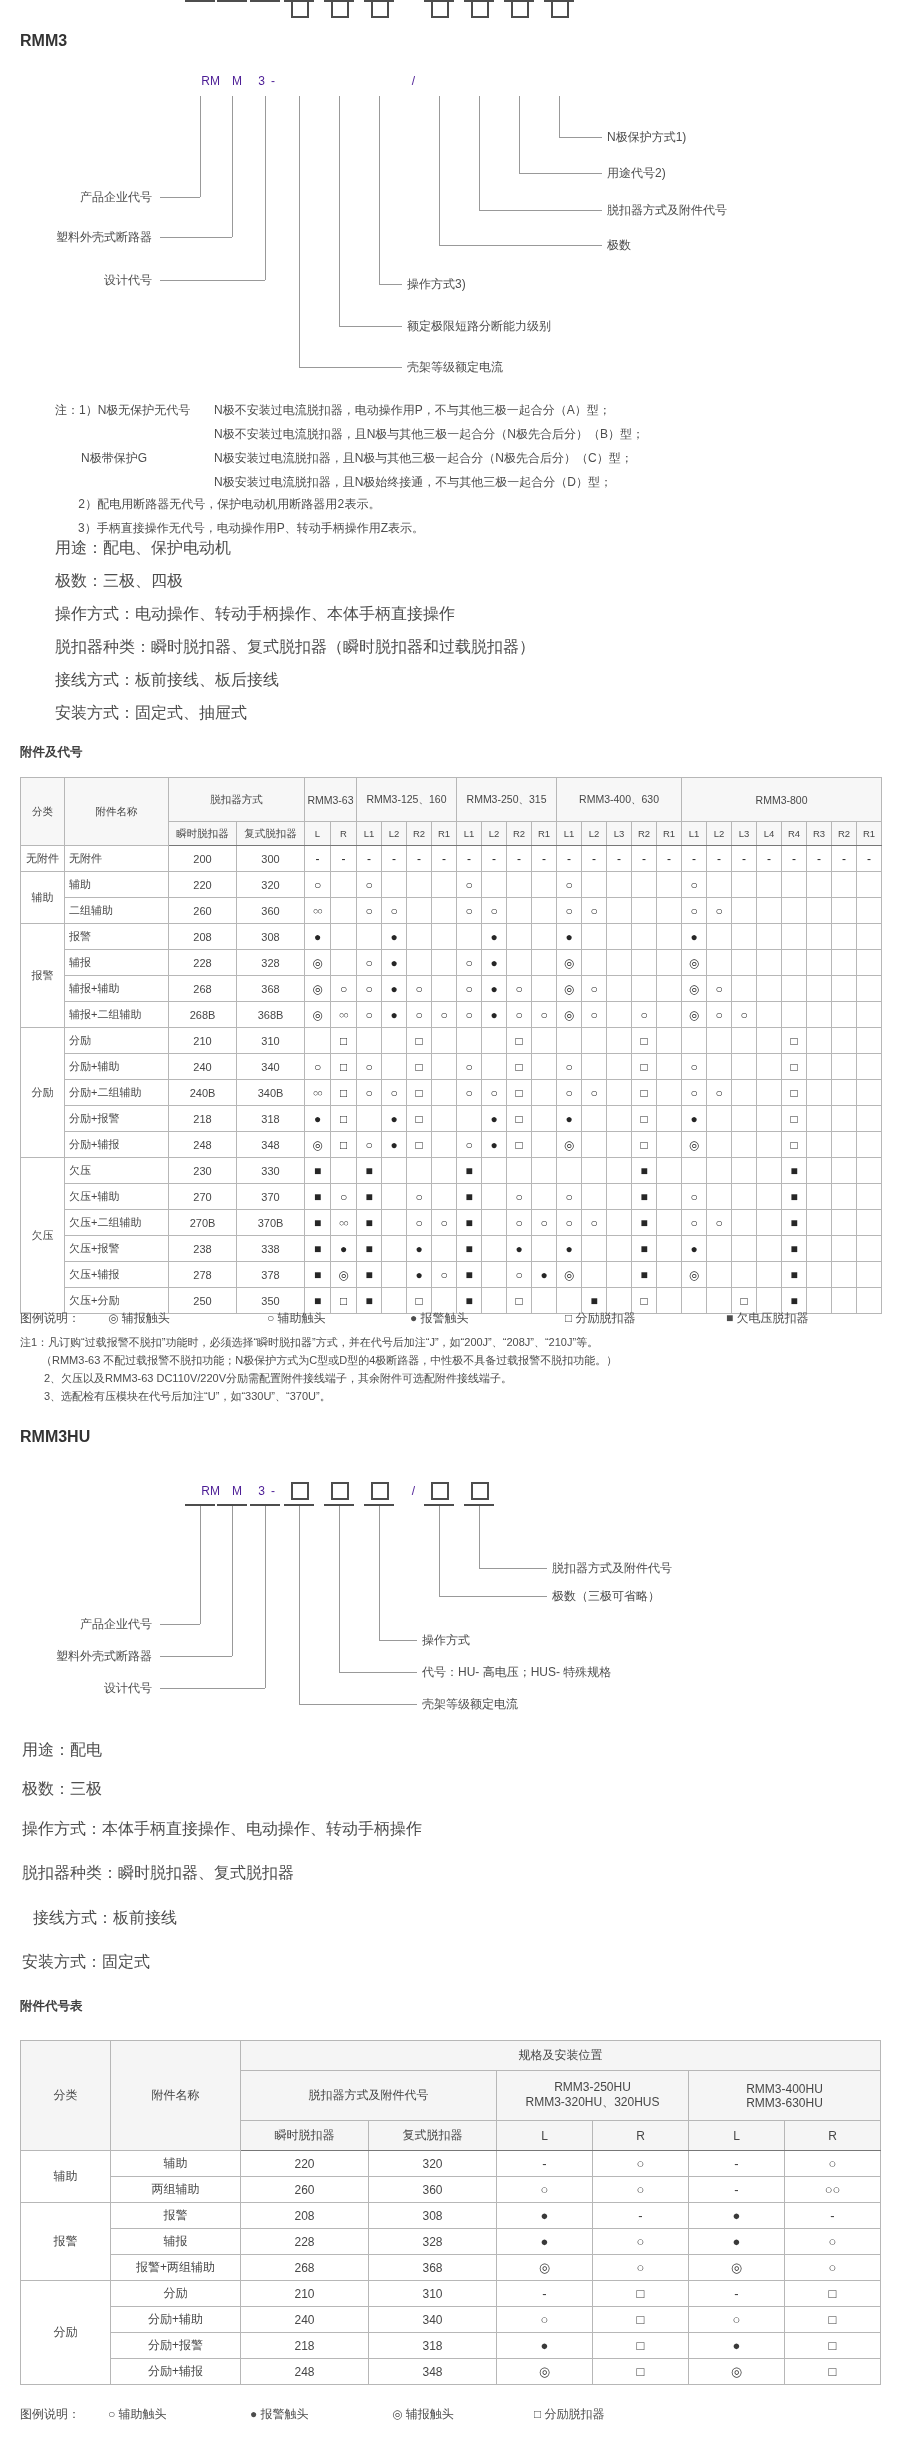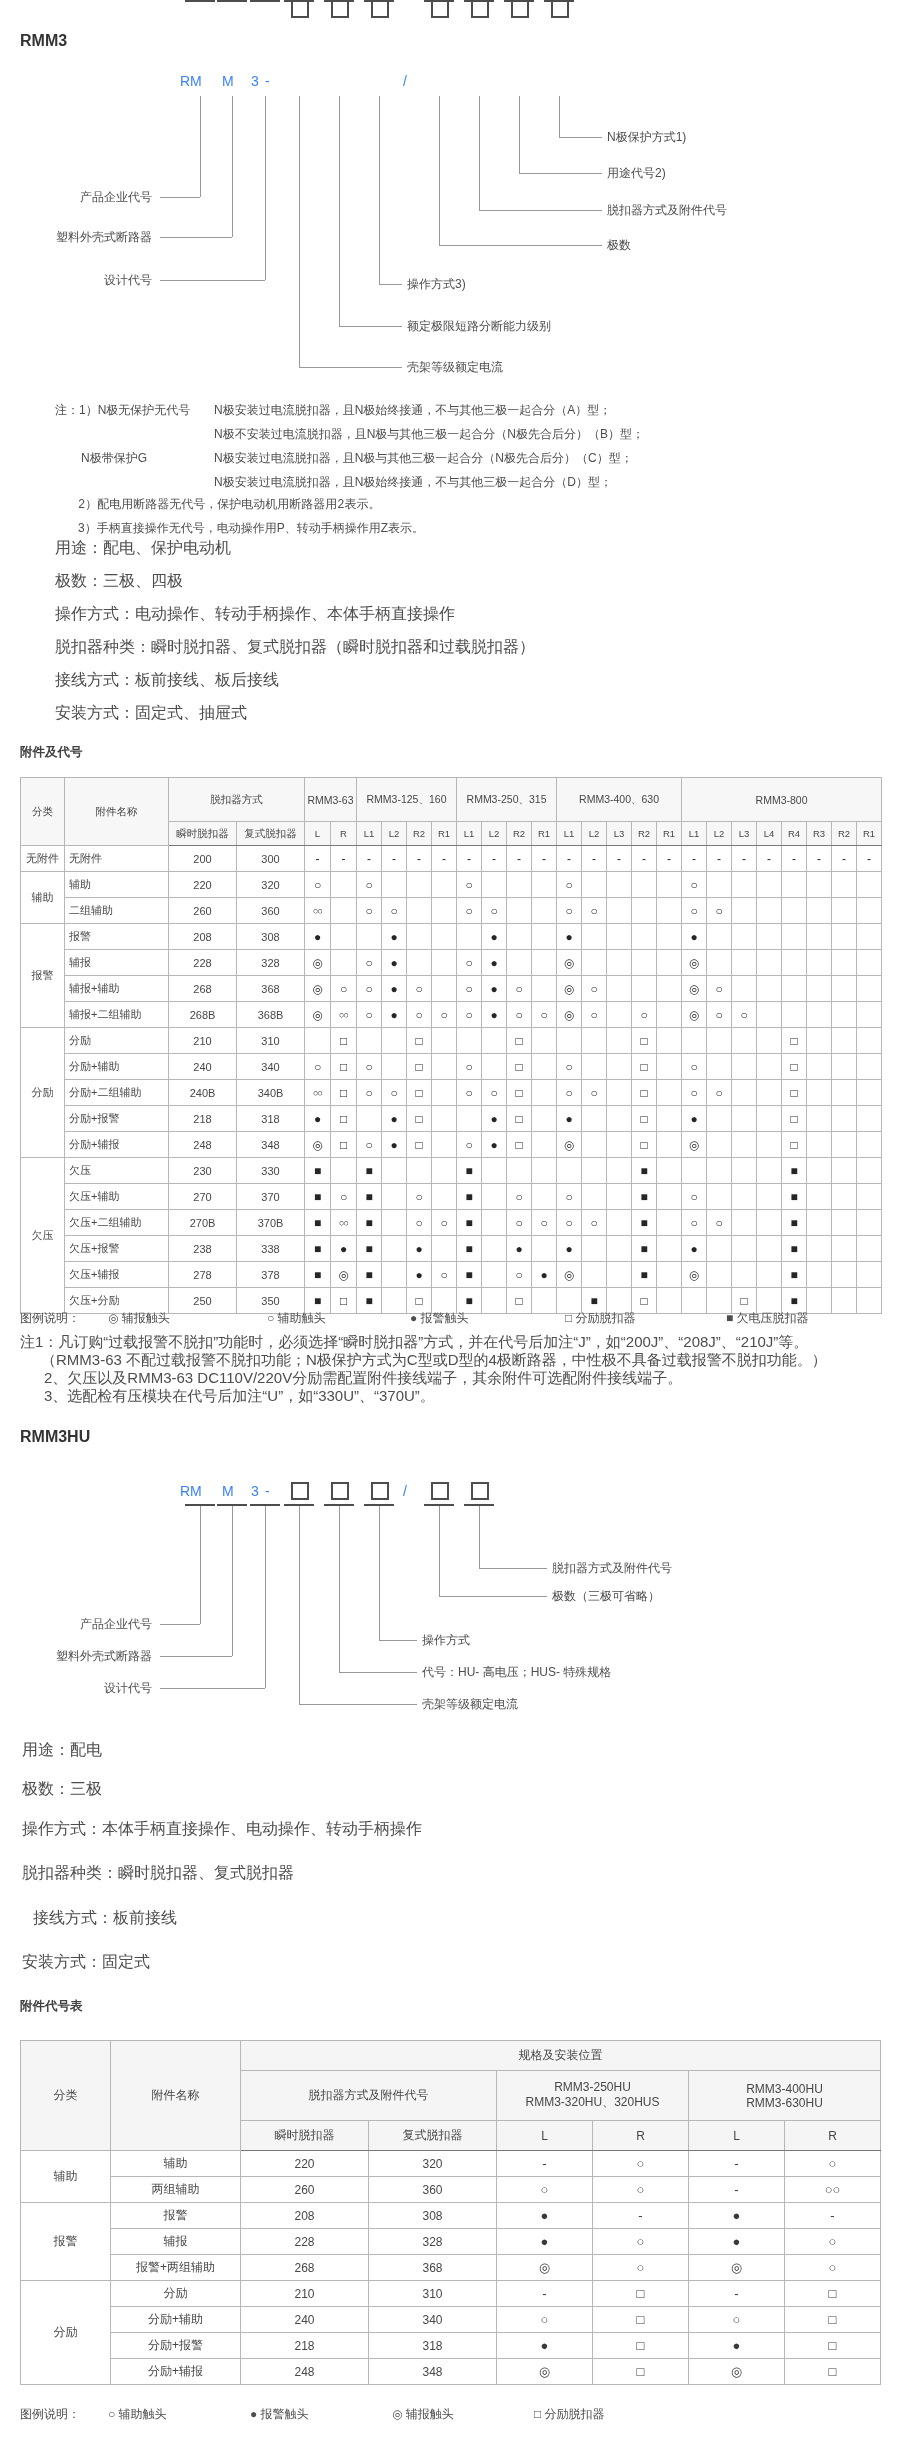--- a/index.html
+++ b/index.html
@@ -1,21 +1,21 @@
 <!DOCTYPE html>
 <html><head>
 <meta charset="utf-8">
 <style>
   html,body{margin:0;padding:0;background:#ffffff;}
   body{font-family:"Liberation Sans","DejaVu Sans",sans-serif;color:#4a4a4a;}
   .page{position:relative;width:900px;height:2443px;background:#fff;overflow:hidden;}
   .sec-title{position:absolute;font-weight:bold;font-size:16px;color:#333;white-space:nowrap;}
   .sub-title{position:absolute;font-size:12.5px;color:#404040;white-space:nowrap;font-weight:bold;}
   
-  .tok{position:absolute;height:18px;line-height:18px;font-size:14px;color:#3b82f6;text-align:left;white-space:nowrap;}
+  .tok{position:absolute;height:18px;line-height:18px;font-size:12px;color:#4c1d95;text-align:right;white-space:nowrap;}
   .box{position:absolute;width:14px;height:14px;border:2px solid #4d4d4d;background:#fff;}
   .ul{position:absolute;height:2px;background:#4d4d4d;width:30px;}
   .vl{position:absolute;width:1px;background:#999;}
   .hl{position:absolute;height:1px;background:#999;}
   .dlabel{position:absolute;font-size:12px;color:#4d4d4d;white-space:nowrap;height:16px;line-height:16px;}
   .dlabel.l{width:130px;left:22px;text-align:right;}
   
   .nline{position:absolute;height:16px;line-height:16px;font-size:12px;white-space:nowrap;color:#4d4d4d;}
   .nline .term{position:absolute;white-space:nowrap;}
   .nline .desc{position:absolute;left:214px;white-space:nowrap;}
@@ -37,21 +37,21 @@
   #table2 th,#table2 td{border:1px solid #b7b7b7;text-align:center;vertical-align:middle;padding:0;}
   #table2 th{font-weight:normal;font-size:12px;background:#f5f5f5;color:#474747;}
   #table2 td{font-size:12px;color:#474747;height:25px;}
   #table2 td.sy{font-size:13px;color:#3a3a3a;}
   #table2 tr.gfirst td{border-top:1.5px solid #777;}
   #table2 .bl{border-left:1.4px solid #8a8a8a;}
   #table2 thead tr:last-child th{border-bottom:1.4px solid #777;}
   
   .legend{position:absolute;height:16px;line-height:16px;font-size:12px;color:#4d4d4d;white-space:nowrap;}
   .legend .li{position:absolute;white-space:nowrap;}
-  .fn{position:absolute;font-size:15px;height:16px;line-height:16px;white-space:nowrap;color:#4d4d4d;}
+  .fn{position:absolute;font-size:11px;height:16px;line-height:16px;white-space:nowrap;color:#4d4d4d;}
 </style>
 </head>
 <body>
 
 <div class="page">
 
   <div class="sec-title" style="left:20px;top:32px;">RMM3</div>
 
   <div>
 
@@ -109,21 +109,21 @@
     <div class="dlabel" style="left:407px;top:359px;">壳架等级额定电流</div>
     <div class="dlabel" style="left:607px;top:129px;">N极保护方式1)</div>
     <div class="dlabel" style="left:607px;top:165px;">用途代号2)</div>
     <div class="dlabel" style="left:607px;top:202px;">脱扣器方式及附件代号</div>
     <div class="dlabel" style="left:607px;top:237px;">极数</div>
   </div>
 
   <div id="notes1">
       <div class="nline" style="left: 0px; top: 402px; width: 900px; position: absolute;">
         <div class="term" style="left: 55px;">注：1）N极无保护无代号</div>
-        <div class="desc">N极安装过电流脱扣器，且N极始终接通，不与其他三极一起合分（A）型；</div>
+        <div class="desc">N极不安装过电流脱扣器，电动操作用P，不与其他三极一起合分（A）型；</div>
       </div>
       <div class="nline" style="left: 0px; top: 426px; width: 718px; position: absolute;">
         <div class="desc">N极不安装过电流脱扣器，且N极与其他三极一起合分（N极先合后分）（B）型；</div>
       </div>
       <div class="nline" style="left: 0px; top: 450px; width: 900px; position: absolute;">
         <div class="term" style="left: 81px;">N极带保护G</div>
         <div class="desc">N极安装过电流脱扣器，且N极与其他三极一起合分（N极先合后分）（C）型；</div>
       </div>
       <div class="nline" style="left: 0px; top: 474px; width: 900px; position: absolute;">
         <div class="desc">N极安装过电流脱扣器，且N极始终接通，不与其他三极一起合分（D）型；</div>

